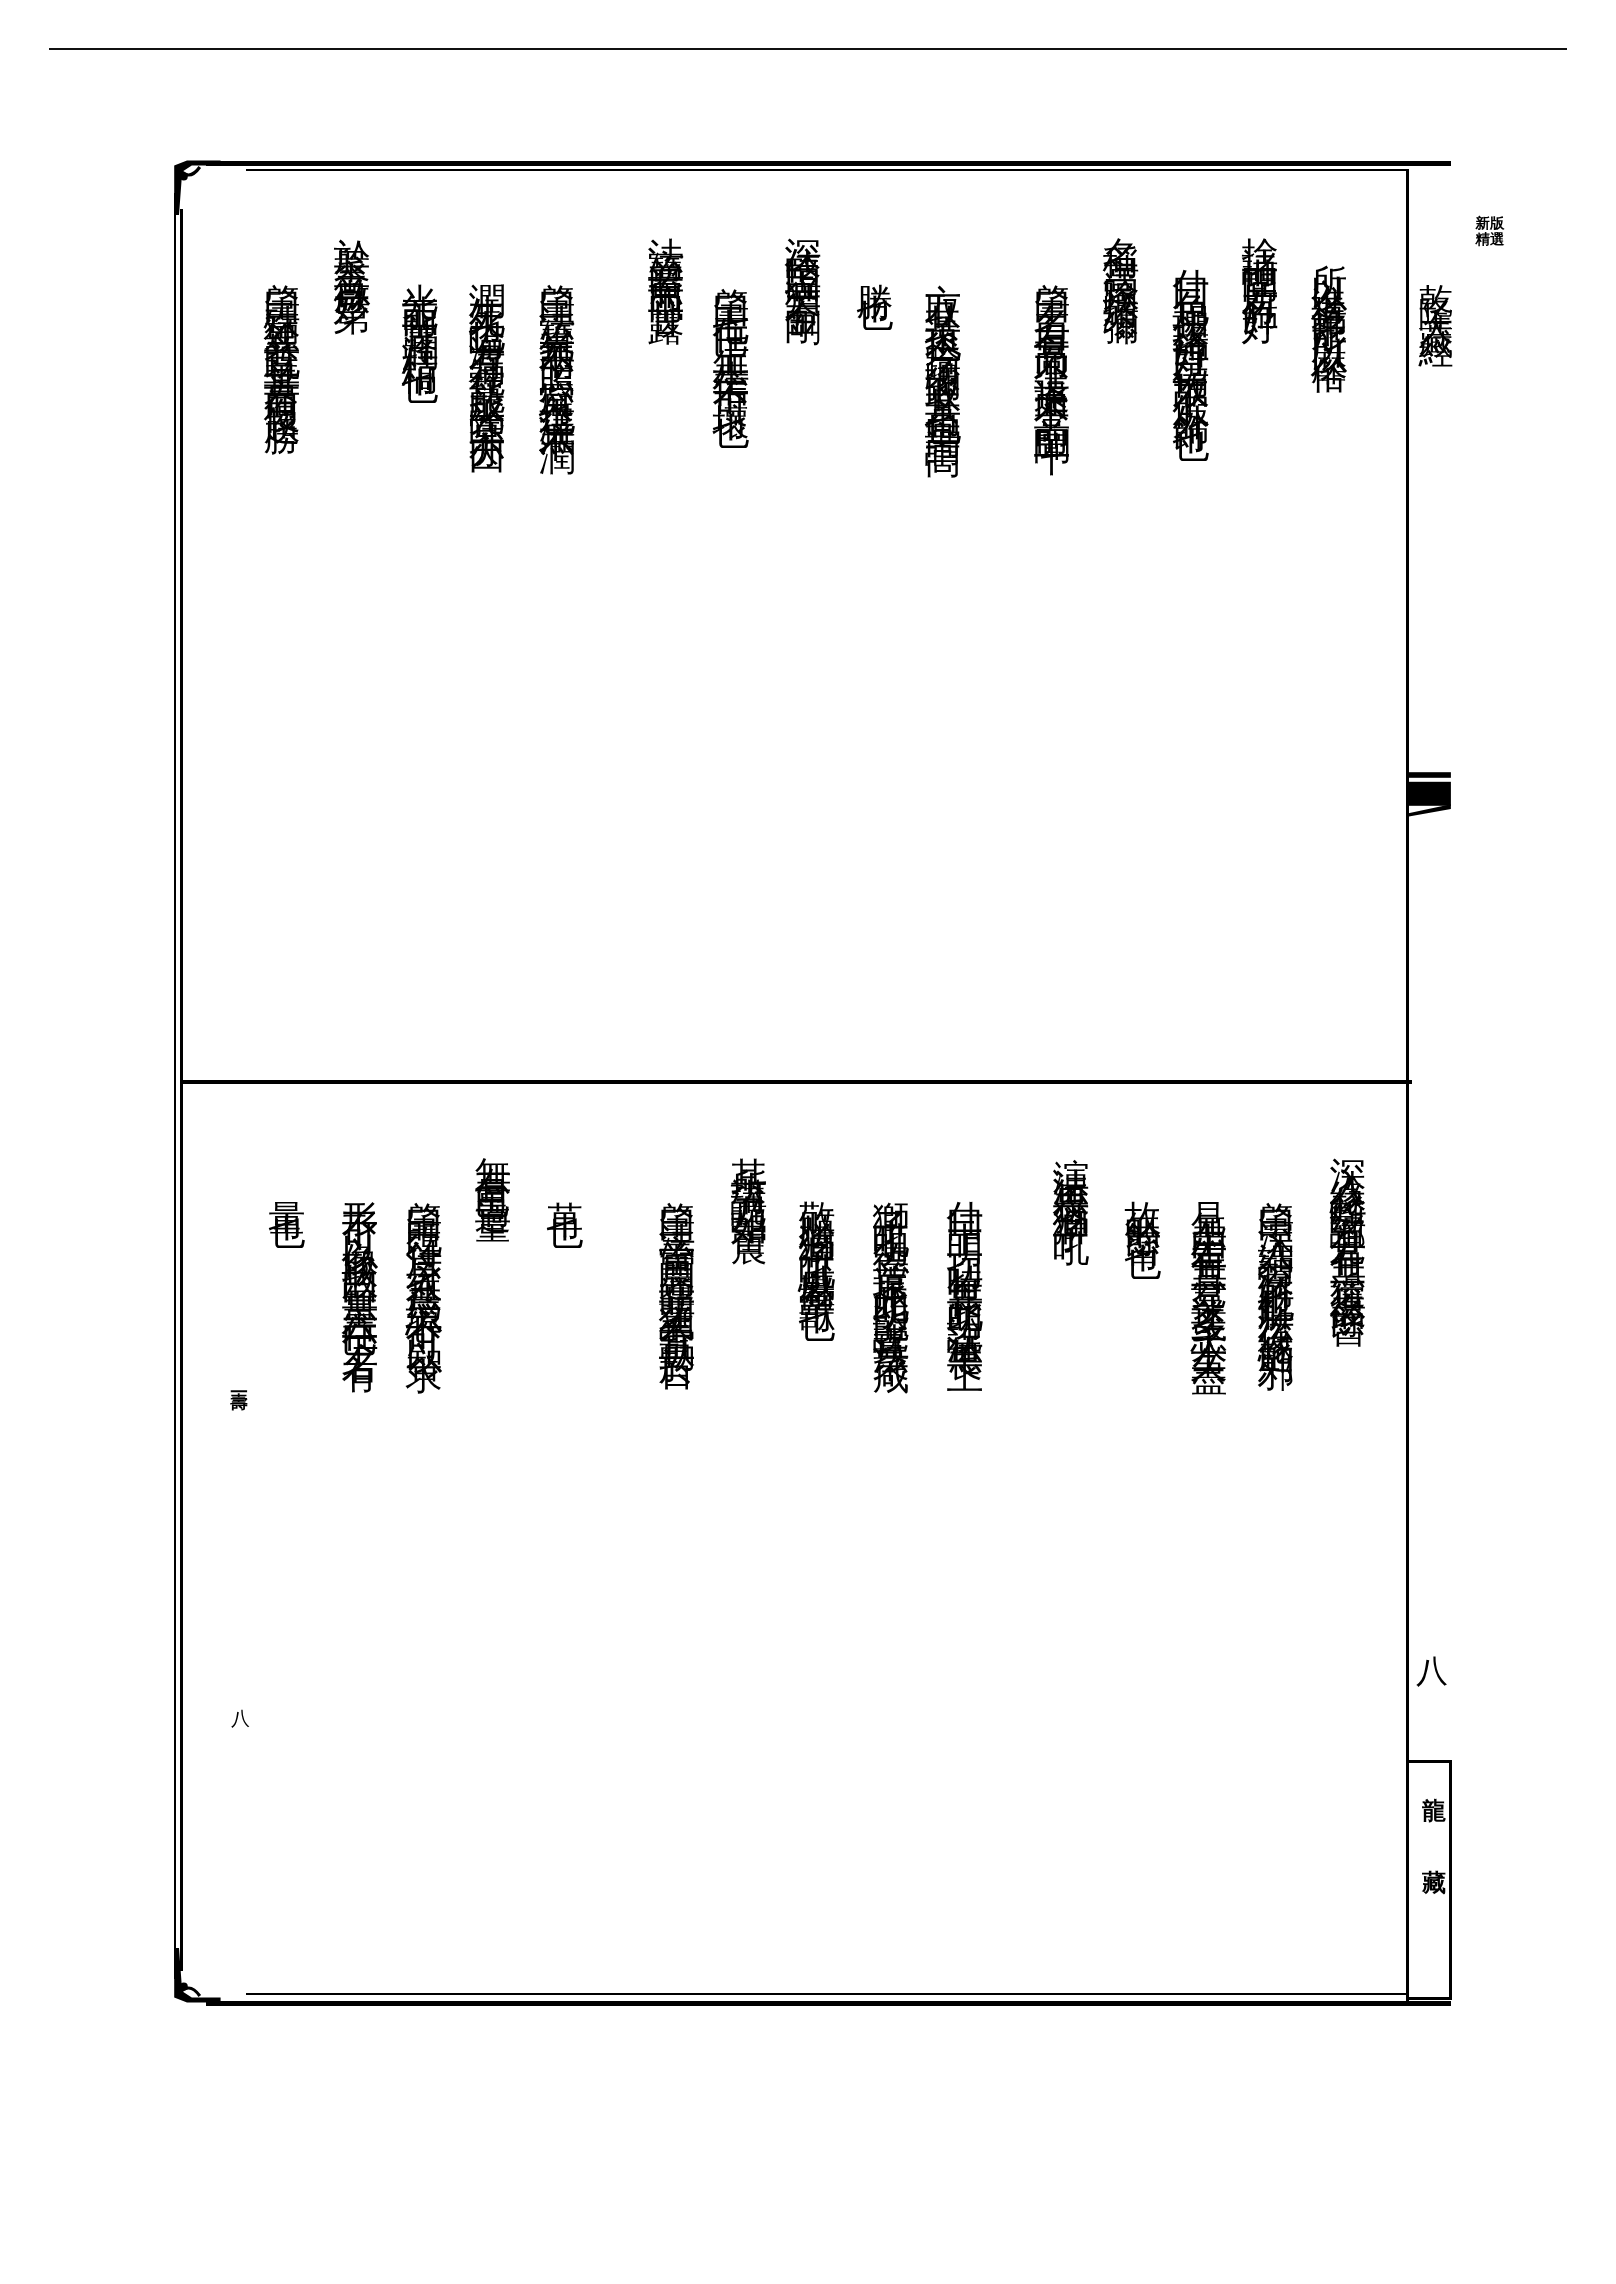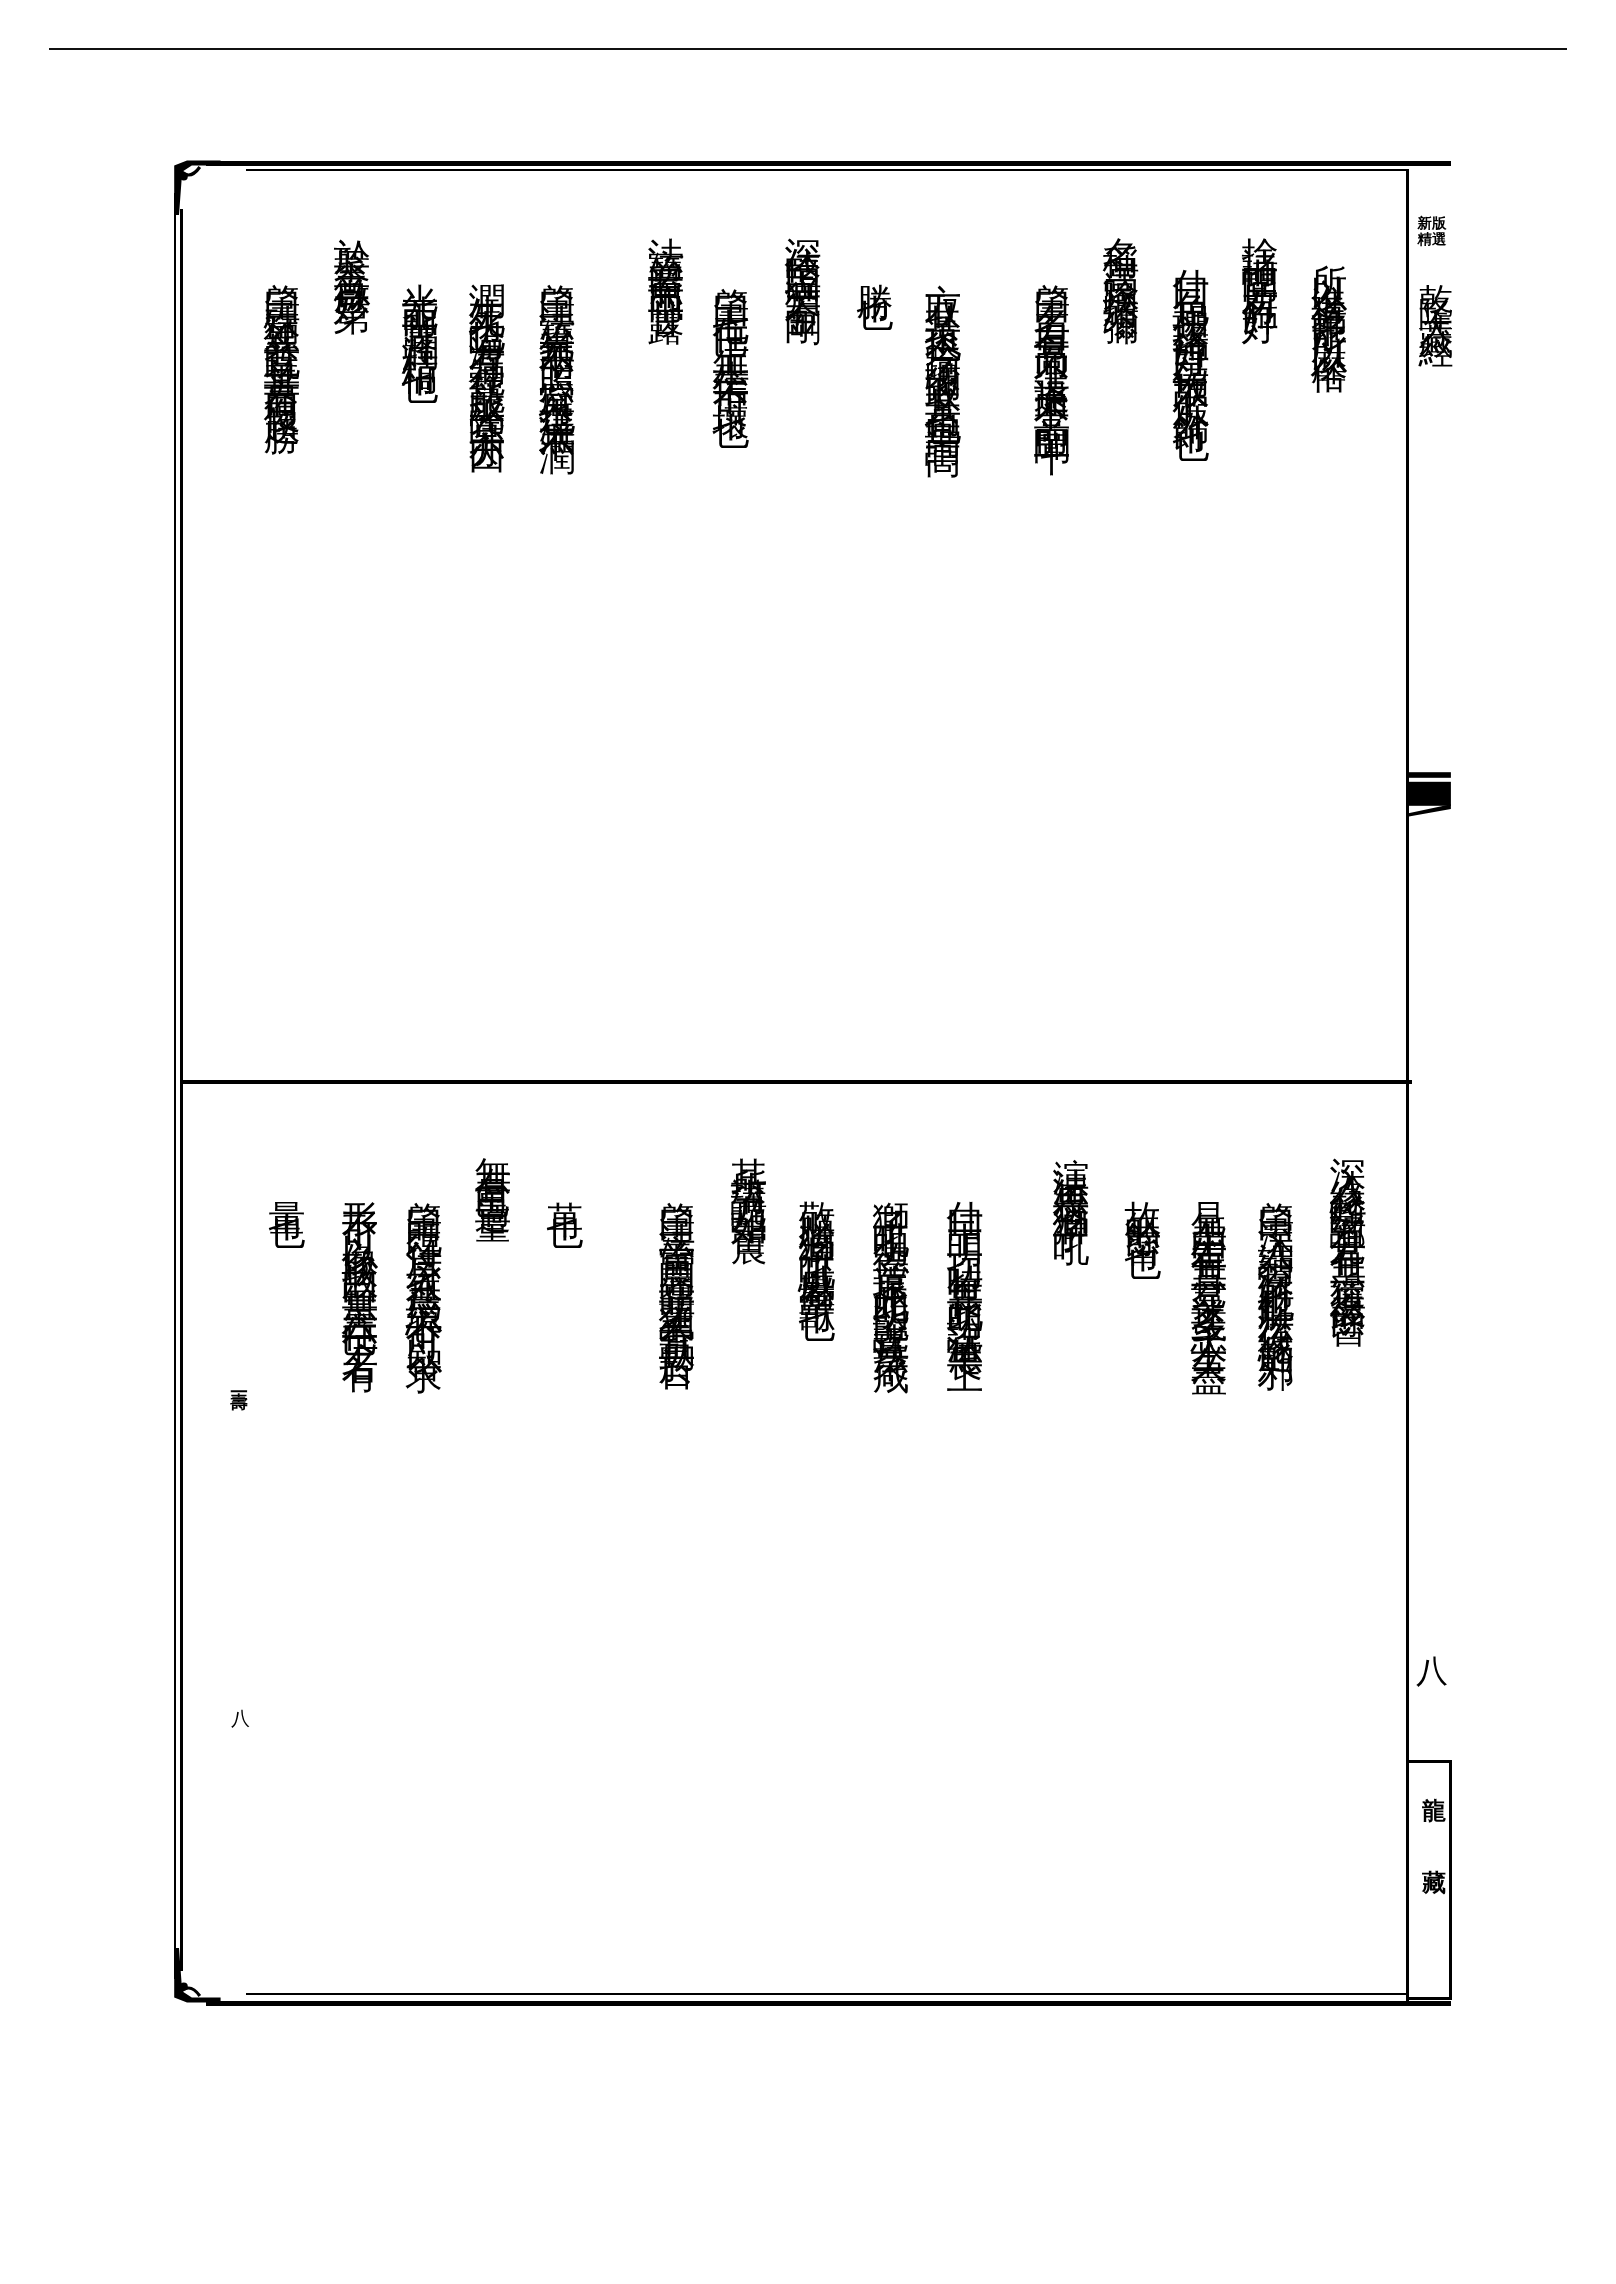--- a/index.html
+++ b/index.html
@@ -16,21 +16,21 @@
   .frame-right-inner { position:absolute; left:1232px; top:8px; width:3.2px; height:1834px; background:#000; }
   .frame-right-tab { position:absolute; left:1232px; top:1599px; width:46px; height:240px;
          border:3.2px solid #000; border-left:none; box-sizing:border-box; }
   .divider { position:absolute; left:180px; top:1080px; width:1232px; height:4px; background:#000; }
   .corner { position:absolute; width:56px; height:56px; }
   .corner svg { width:100%; height:100%; }
   .col { position:absolute; writing-mode:vertical-rl; font-size:37px; line-height:37px;
          letter-spacing:10.4px; white-space:nowrap; transform:translateX(-50%); }
   .margin-title { position:absolute; left:1412px; top:256px; writing-mode:vertical-rl;
          font-size:35px; letter-spacing:13px; font-family:"DejaVu Sans","Liberation Sans",sans-serif; }
-  .margin-small { position:absolute; left:1412px; top:215px; font-size:14.4px; line-height:16px; font-weight:bold;
+  .margin-small { position:absolute; left:1470px; top:215px; font-size:14.4px; line-height:16px; font-weight:bold;
          font-family:"DejaVu Sans","Liberation Sans",sans-serif; width:40px; text-align:center; }
   .fishtail { position:absolute; left:1406px; top:769px; width:45px; height:48px; }
   .margin-num { position:absolute; left:1416px; top:1650px; font-size:32px; }
   .margin-longcang { position:absolute; left:1418px; top:1778px; writing-mode:vertical-rl;
          font-size:24px; font-weight:bold; letter-spacing:72px;
          font-family:"DejaVu Sans","Liberation Sans",sans-serif; }
   .gutter-juan { position:absolute; left:227px; top:1379px; writing-mode:vertical-rl; font-size:17.6px; font-weight:bold; letter-spacing:3.2px; }
   .gutter-page { position:absolute; left:231px; top:1706px; font-size:19px; }
 </style>
 </head>

